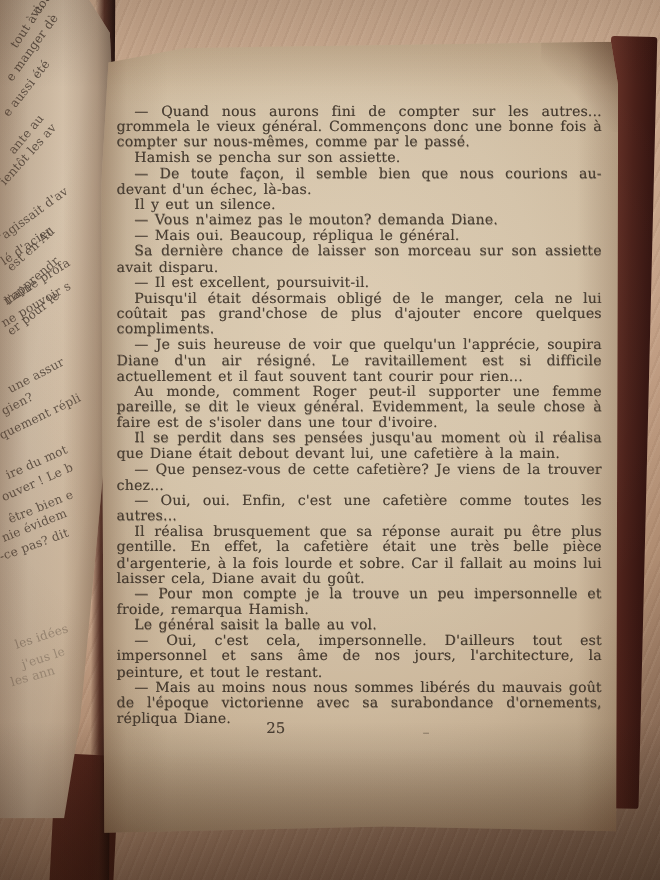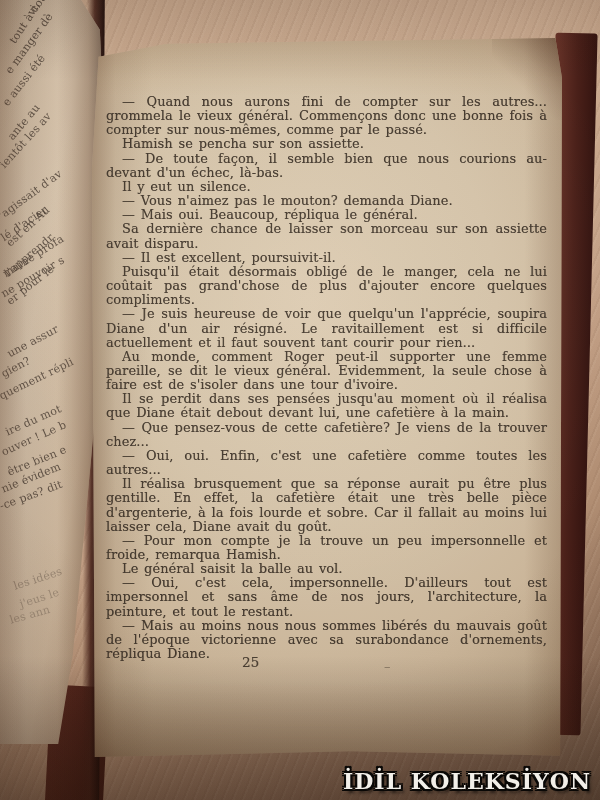--- a/index.html
+++ b/index.html
@@ -228,14 +228,13 @@
 
         <p class="para">— Mais au moins nous nous sommes libérés du mauvais goût de l'époque victorienne avec sa surabondance d'ornements, répliqua Diane.</p>
       </div>
 
     <div class="page-number">25</div>
     <div class="stray-mark">–</div>
   </div>
 
   <div class="vignette"></div>
 
-  <div class="watermark">İDİL KOLEKSİYON</div>
 </div>
 
 </body></html>

